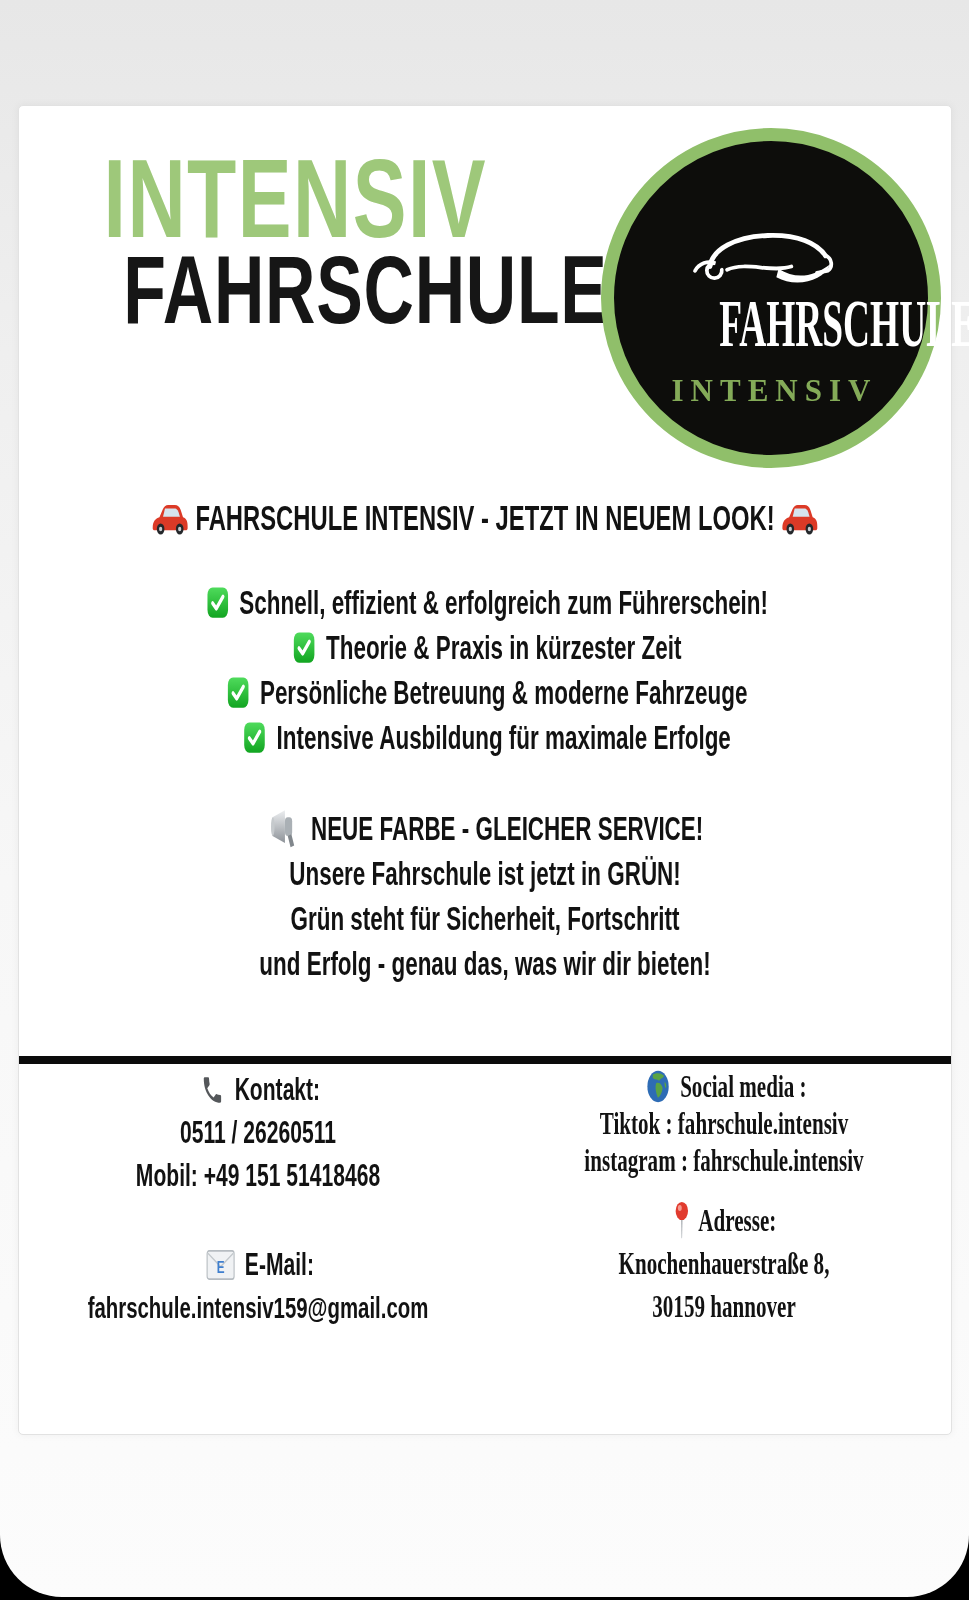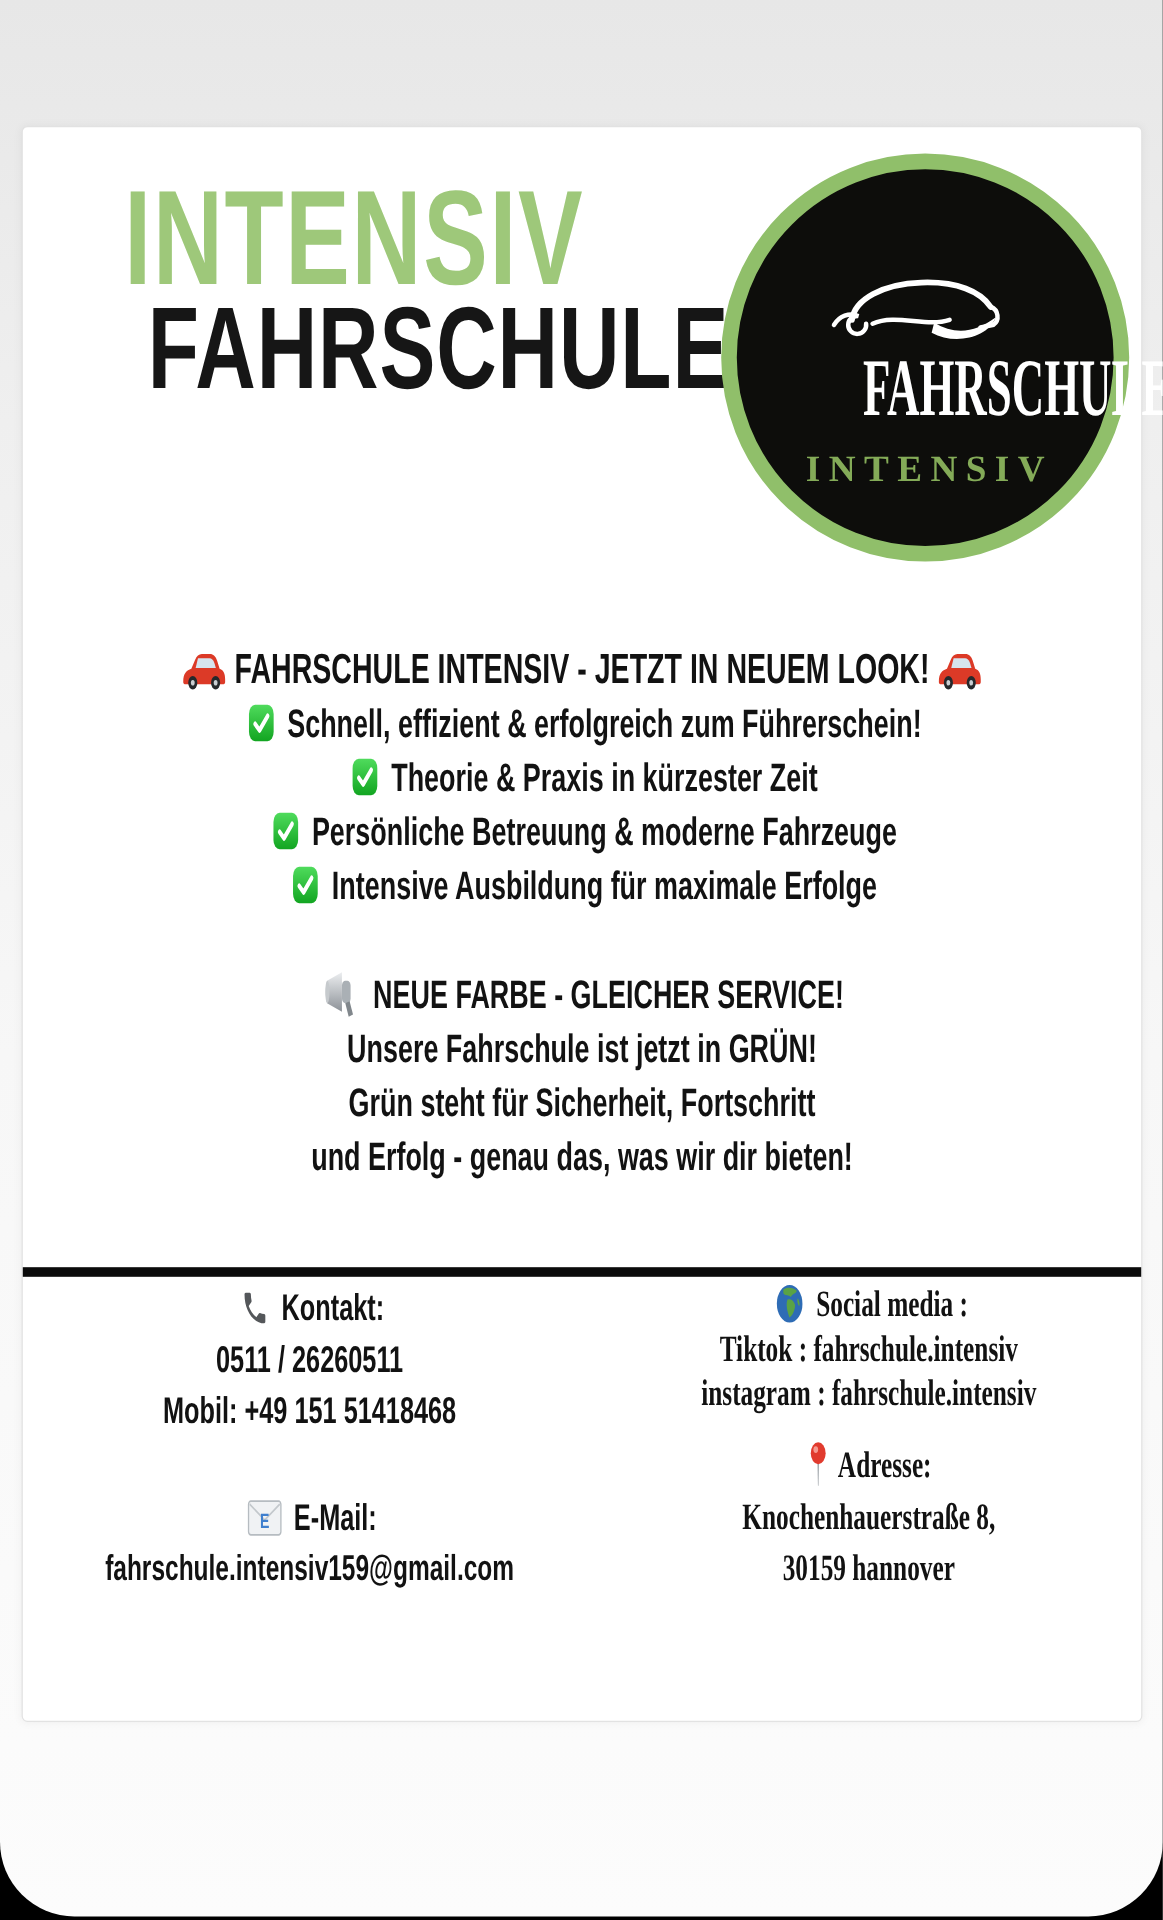--- a/index.html
+++ b/index.html
@@ -33,21 +33,21 @@
     font-family:"Liberation Serif", serif;font-weight:bold;color:#ffffff;font-size:68px;line-height:1;}
   .logo-name span{display:inline-block;transform:scaleX(0.55);white-space:nowrap;}
   .logo-sub{position:absolute;top:234px;width:100%;text-align:center;
     font-family:"Liberation Serif", serif;font-weight:600;color:#84ab58;font-size:31px;
     letter-spacing:7px;text-indent:7px;line-height:1;}
   
   .line{display:flex;align-items:center;justify-content:center;gap:9px;
     white-space:nowrap;transform:scaleX(0.68);transform-origin:50% 50%;
     font-weight:bold;color:#121212;}
   .line .ico{flex:0 0 auto;display:block;}
-  .headline{position:absolute;top:390px;left:0;width:100%;margin-top:40px;}
+  .headline{position:absolute;top:390px;left:0;width:100%;}
   .headline .line{height:44px;font-size:35px;}
   .checklist{position:absolute;top:474px;left:0;width:100%;}
   .checklist .line{height:45px;font-size:33px;}
   .announce{position:absolute;top:700px;left:0;width:100%;}
   .announce .line{height:45px;font-size:33px;}
   .divider{position:absolute;top:950px;left:0;width:100%;height:8px;background:#0b0b0b;}
   
   .cols{position:absolute;top:962px;left:0;width:100%;display:flex;}
   .col-left{width:478px;}
   .col-right{width:454px;font-family:Liberation Serif, serif;}

